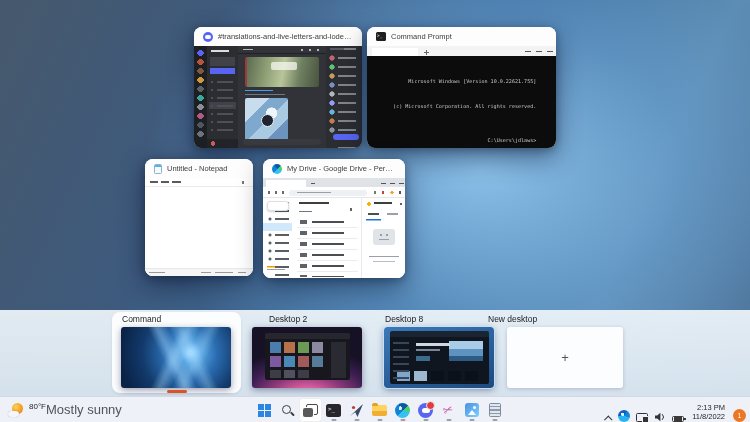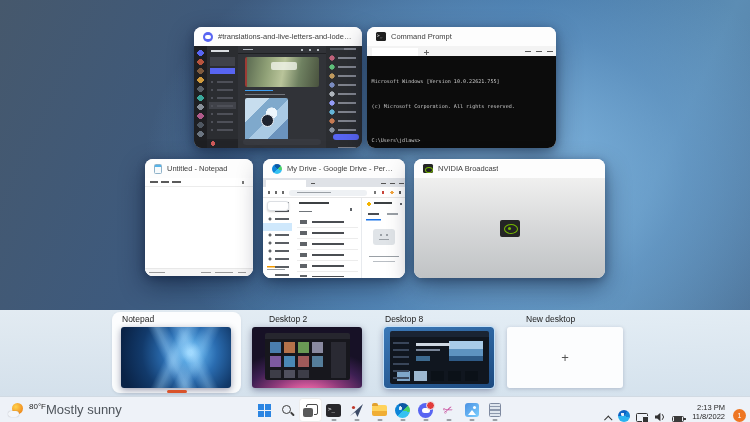--- a/index.html
+++ b/index.html
@@ -15,21 +15,21 @@
 
   
   .win-card {
     position:absolute; background:#fff; border-radius:8px; overflow:hidden;
     box-shadow:0 10px 26px rgba(0,10,35,.45), 0 2px 8px rgba(0,10,35,.30);
   }
   .win-title { height:19px; display:flex; align-items:center; gap:5px; padding:0 9px; background:#fdfdfd; }
   .win-title .t { font-size:7.5px; color:#3d3d3d; white-space:nowrap; overflow:hidden; text-overflow:ellipsis; }
 
   #card-discord { left:194px; top:27px; width:168px; height:121px; }
-  #card-cmd     { left:367px; top:27px; width:189px; height:121px; }
+  #card-cmd     { left:367px; top:27px; width:189px; height:121px;text-align:right; }
   #card-notepad { left:145px; top:159px; width:108px; height:117px; }
   #card-edge    { left:263px; top:159px; width:142px; height:119px; }
   #card-nvidia  { left:414px; top:159px; width:191px; height:119px; }
 
   
   .ti { flex:none; }
   .ic-discord-sm { width:10px; height:10px; border-radius:50%; background:#5865F2; position:relative; }
   .ic-discord-sm::after { content:''; position:absolute; left:2px; top:3.5px; width:6px; height:3.5px; border-radius:2px; background:#fff; }
   .ic-cmd-sm { width:10px; height:9px; border-radius:1.5px; background:#1f1f1f; position:relative; }
   .ic-cmd-sm::after { content:'>_'; position:absolute; left:1px; top:0.5px; font:4.5px "DejaVu Sans Mono", monospace; color:#fff; }
@@ -203,21 +203,21 @@
       border:1.6px solid #76b900; }
   .nv-logo::before { content:''; position:absolute; left:8.5px; top:7px; width:3px; height:3px; border-radius:50%;
       background:#76b900; z-index:1; }
 
   
   #strip { position:absolute; left:0; top:310px; width:750px; height:86px;
       background:linear-gradient(180deg, rgba(233,241,247,.96), rgba(218,230,240,.96)); }
   .dt-highlight { position:absolute; left:112px; top:2px; width:129px; height:81px; border-radius:8px;
       background:rgba(255,255,255,.88); box-shadow:0 1px 3px rgba(0,0,40,.08); }
   .dt-label { position:absolute; top:4px; font-size:8.5px; color:#1c1c1c; }
-  #lbl-primary { left:122px; } #lbl-d2 { left:253px;padding-left:16px; } #lbl-d3 { left:385px; } #lbl-new { left:526px; }
+  #lbl-primary { left:122px; } #lbl-d2 { left:253px;padding-left:16px; } #lbl-d3 { left:385px; } #lbl-new { left:488px; }
   .dt-thumb { position:absolute; top:17px; width:110px; height:61px; border-radius:3px; overflow:hidden;
       box-shadow:0 2px 7px rgba(0,0,50,.38); }
   #thumb-primary { left:121px; }
   #thumb-d2 { left:252px; }
   #thumb-d3 { left:384px; outline:1.5px solid rgba(195,225,250,.95); }
   #thumb-new { left:507px; width:116px; box-shadow:0 1px 4px rgba(0,0,50,.18); background:#fcfdfe;
       display:flex; align-items:center; justify-content:center; }
   #thumb-new .plus { font-size:13px; color:#555; line-height:1; }
 
   #thumb-primary { background:
@@ -382,34 +382,25 @@
       <div class="ed-content">
         <div class="ed-sidebar"></div>
         <div class="ed-list">
           <div class="ed-rows"></div>
         </div>
         <div class="ed-panel"></div>
       </div>
     </div>
   </div>
 
-  <div class="win-card" id="card-nvidia">
-    <div class="win-title">
-      <span class="ti ic-nvidia-sm"></span>
-      <span class="t">NVIDIA Broadcast</span>
-    </div>
-    <div class="nv-body">
-      <div class="nv-logo"></div>
-    </div>
-  </div>
 
   <div id="strip">
     <div class="dt-highlight"></div>
 
-    <span class="dt-label" id="lbl-primary">Notepad</span>
+    <span class="dt-label" id="lbl-primary">Command</span>
     <span class="dt-label" id="lbl-d2">Desktop 2</span>
     <span class="dt-label" id="lbl-d3">Desktop 8</span>
     <span class="dt-label" id="lbl-new">New desktop</span>
 
     <div class="dt-thumb" id="thumb-primary"></div>
     <div class="dt-thumb" id="thumb-d2">
       <div class="d2-win"></div>
     </div>
     <div class="dt-thumb" id="thumb-d3">
       <div class="d3-win"></div>

